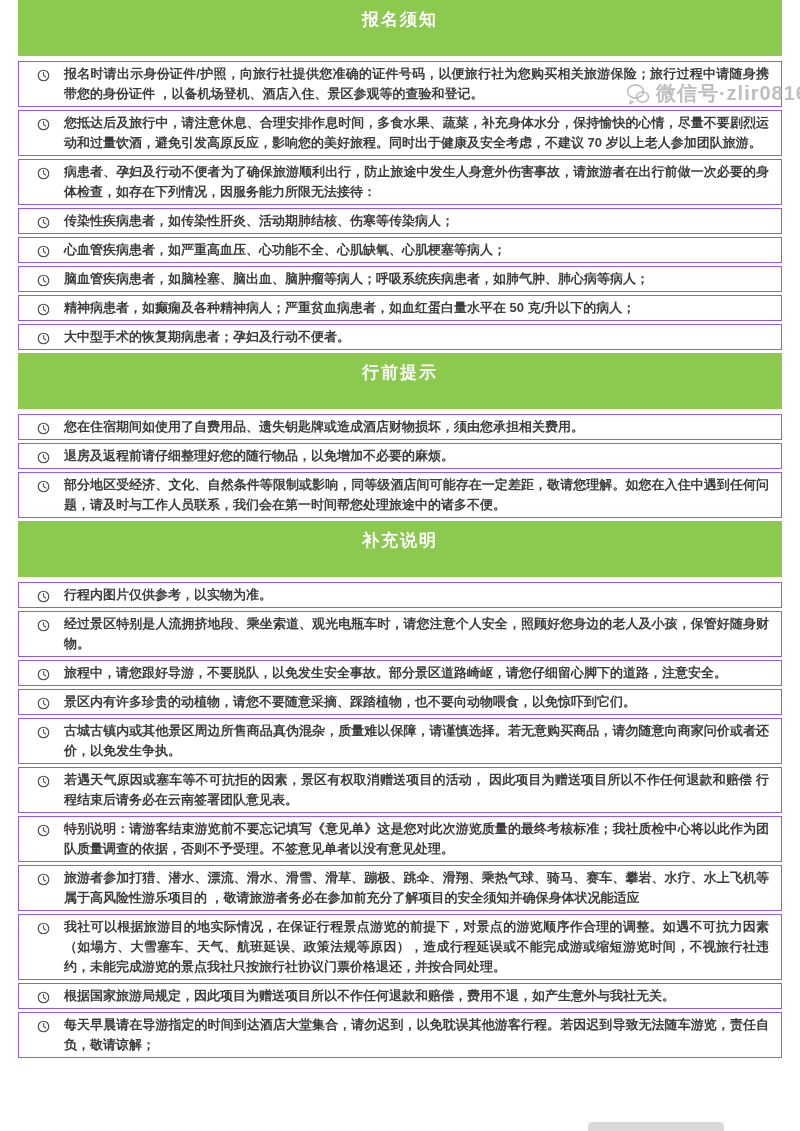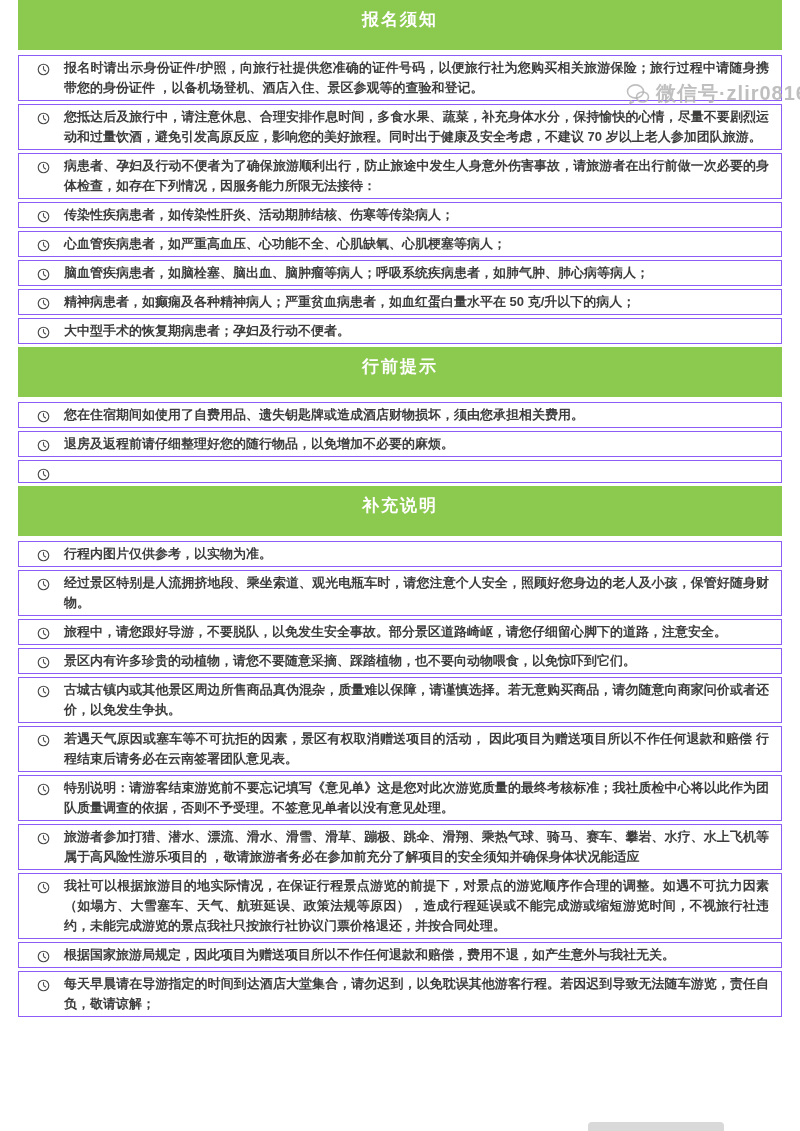--- a/index.html
+++ b/index.html
@@ -10,21 +10,21 @@
     position: relative;
     font-family: "Liberation Sans", "DejaVu Sans", sans-serif;
   }
   .page {
     position: relative;
     width: 800px; height: 1131px;
     padding: 0 18px;
     box-sizing: border-box;
   }
   .section-header {
-    height: 50px;
+    height: 56px;
     line-height: 40px;
     background: #8cc94f;
     color: #ffffff;
     font-size: 17px;
     font-weight: bold;
     text-align: center;
     letter-spacing: 2px;
   }
   .section-body { margin: 5px 0 0 0; }
   .row {
@@ -172,20 +172,21 @@
               <line x1="7" y1="7" x2="9.6" y2="8.8" stroke="#4a4a4a" stroke-width="1.2"></line>
             </svg></span>
           <span class="txt">退房及返程前请仔细整理好您的随行物品，以免增加不必要的麻烦。</span>
         </div>
         <div class="row">
           <span class="bullet"><svg width="13" height="13" viewBox="0 0 14 14" fill="none">
               <circle cx="7" cy="7" r="5.7" stroke="#4a4a4a" stroke-width="1.2" fill="#ffffff"></circle>
               <line x1="7" y1="7" x2="7" y2="3.4" stroke="#4a4a4a" stroke-width="1.2"></line>
               <line x1="7" y1="7" x2="9.6" y2="8.8" stroke="#4a4a4a" stroke-width="1.2"></line>
             </svg></span>
+          <span class="txt">部分地区受经济、文化、自然条件等限制或影响，同等级酒店间可能存在一定差距，敬请您理解。如您在入住中遇到任何问题，请及时与工作人员联系，我们会在第一时间帮您处理旅途中的诸多不便。</span>
         </div>
       </div>
       <div class="section-header">补充说明</div>
       <div class="section-body">
         <div class="row">
           <span class="bullet"><svg width="13" height="13" viewBox="0 0 14 14" fill="none">
               <circle cx="7" cy="7" r="5.7" stroke="#4a4a4a" stroke-width="1.2" fill="#ffffff"></circle>
               <line x1="7" y1="7" x2="7" y2="3.4" stroke="#4a4a4a" stroke-width="1.2"></line>
               <line x1="7" y1="7" x2="9.6" y2="8.8" stroke="#4a4a4a" stroke-width="1.2"></line>
             </svg></span>

